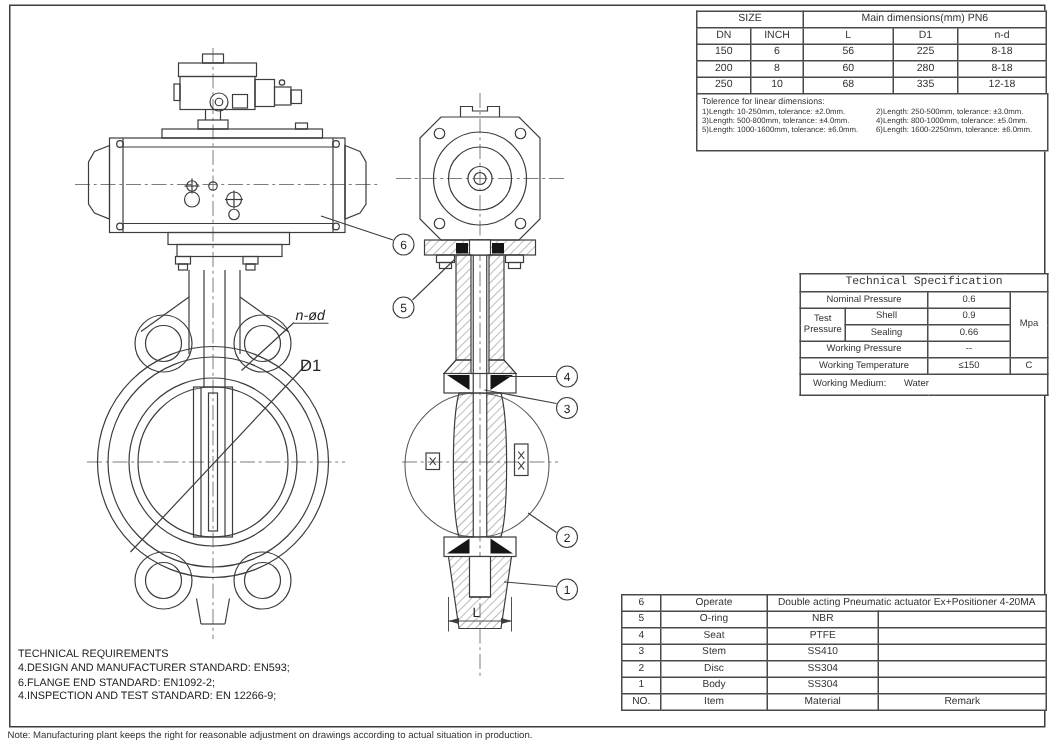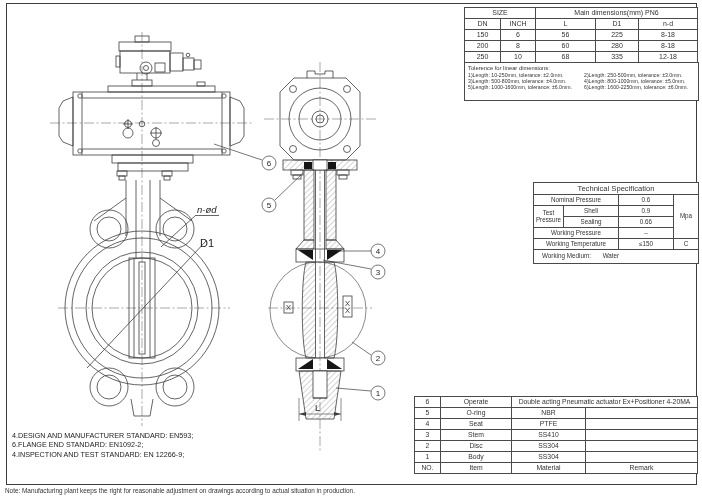--- a/index.html
+++ b/index.html
@@ -12,21 +12,21 @@
           font-size:7px;line-height:1.05;color:#333;padding:0;height:10px;
           white-space:nowrap;overflow:hidden;}
   .size-tbl{left:464px;top:7px;width:233px;}
   .tol-box{position:absolute;left:464px;top:62px;width:227px;height:33px;border:1px solid #4a4a4a;
            background:#fff;padding:2px 3px;}
   .tol-title{font-size:5.8px;color:#333;line-height:6.5px;}
   .tol-grid{display:grid;grid-template-columns:112px 1fr;column-gap:4px;}
   .tol-grid span{font-size:5.2px;color:#333;line-height:6.2px;white-space:nowrap;overflow:hidden;display:block;}
   .spec-tbl{left:533px;top:182px;width:165px;}
   .spec-tbl td{font-size:6.3px;}
-  .spec-tbl td.title{font-size:7.6px;height:11px;}
+  .spec-tbl td.title{font-size:7.6px;height:11px;font-family:Liberation Mono, monospace;}
   .spec-tbl td.wrap{white-space:normal;}
   .spec-tbl td.medium{text-align:left;padding-left:8px;height:13px;}
   .spec-tbl td.medium b{font-weight:normal;margin-left:10px;}
   .parts-tbl{left:414px;top:396px;width:283px;}
   .parts-tbl td{font-size:6.8px;}
   .treq{position:absolute;left:12px;top:431px;font-size:7.2px;line-height:9.3px;color:#222;white-space:nowrap;}
   .note{position:absolute;left:5px;top:487px;font-size:6.4px;color:#333;white-space:nowrap;}
   text{font-family:"Liberation Sans", sans-serif;fill:#222;}
 </style>
 </head>
@@ -413,19 +413,20 @@
     <tr>
       <td>NO.</td>
       <td>Item</td>
       <td>Material</td>
       <td>Remark</td>
     </tr>
   </tbody>
     </table>
 
   <div class="treq">
+    <div>TECHNICAL REQUIREMENTS</div>
     <div>4.DESIGN AND MANUFACTURER STANDARD: EN593;</div>
     <div>6.FLANGE END STANDARD: EN1092-2;</div>
     <div>4.INSPECTION AND TEST STANDARD: EN 12266-9;</div>
   </div>
 
   <div class="note">Note: Manufacturing plant keeps the right for reasonable adjustment on drawings according to actual situation in production.</div>
 </div>
 
 </body></html>

